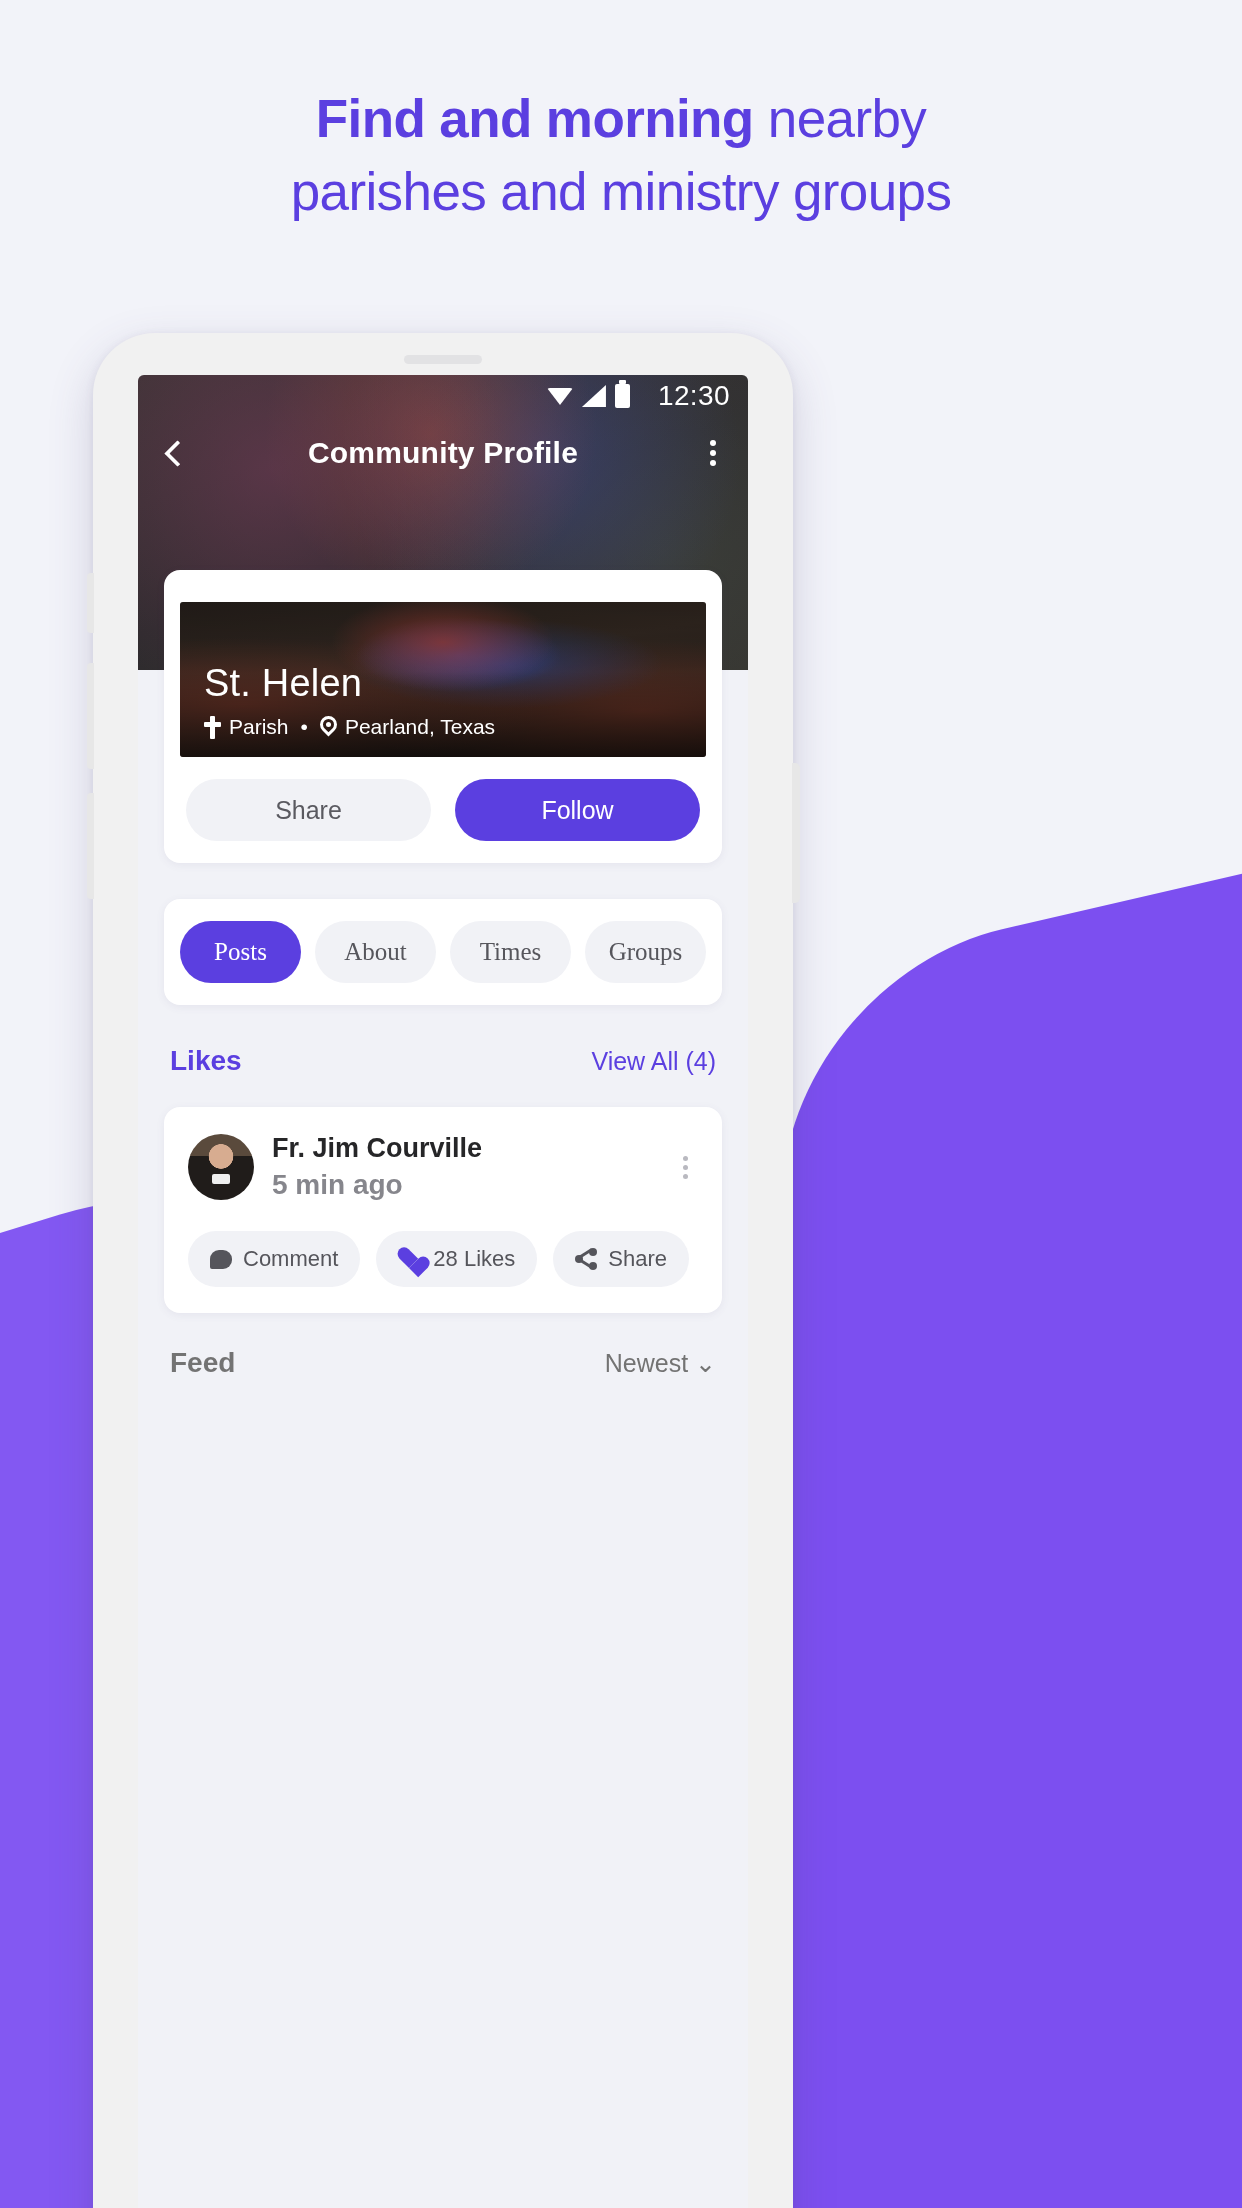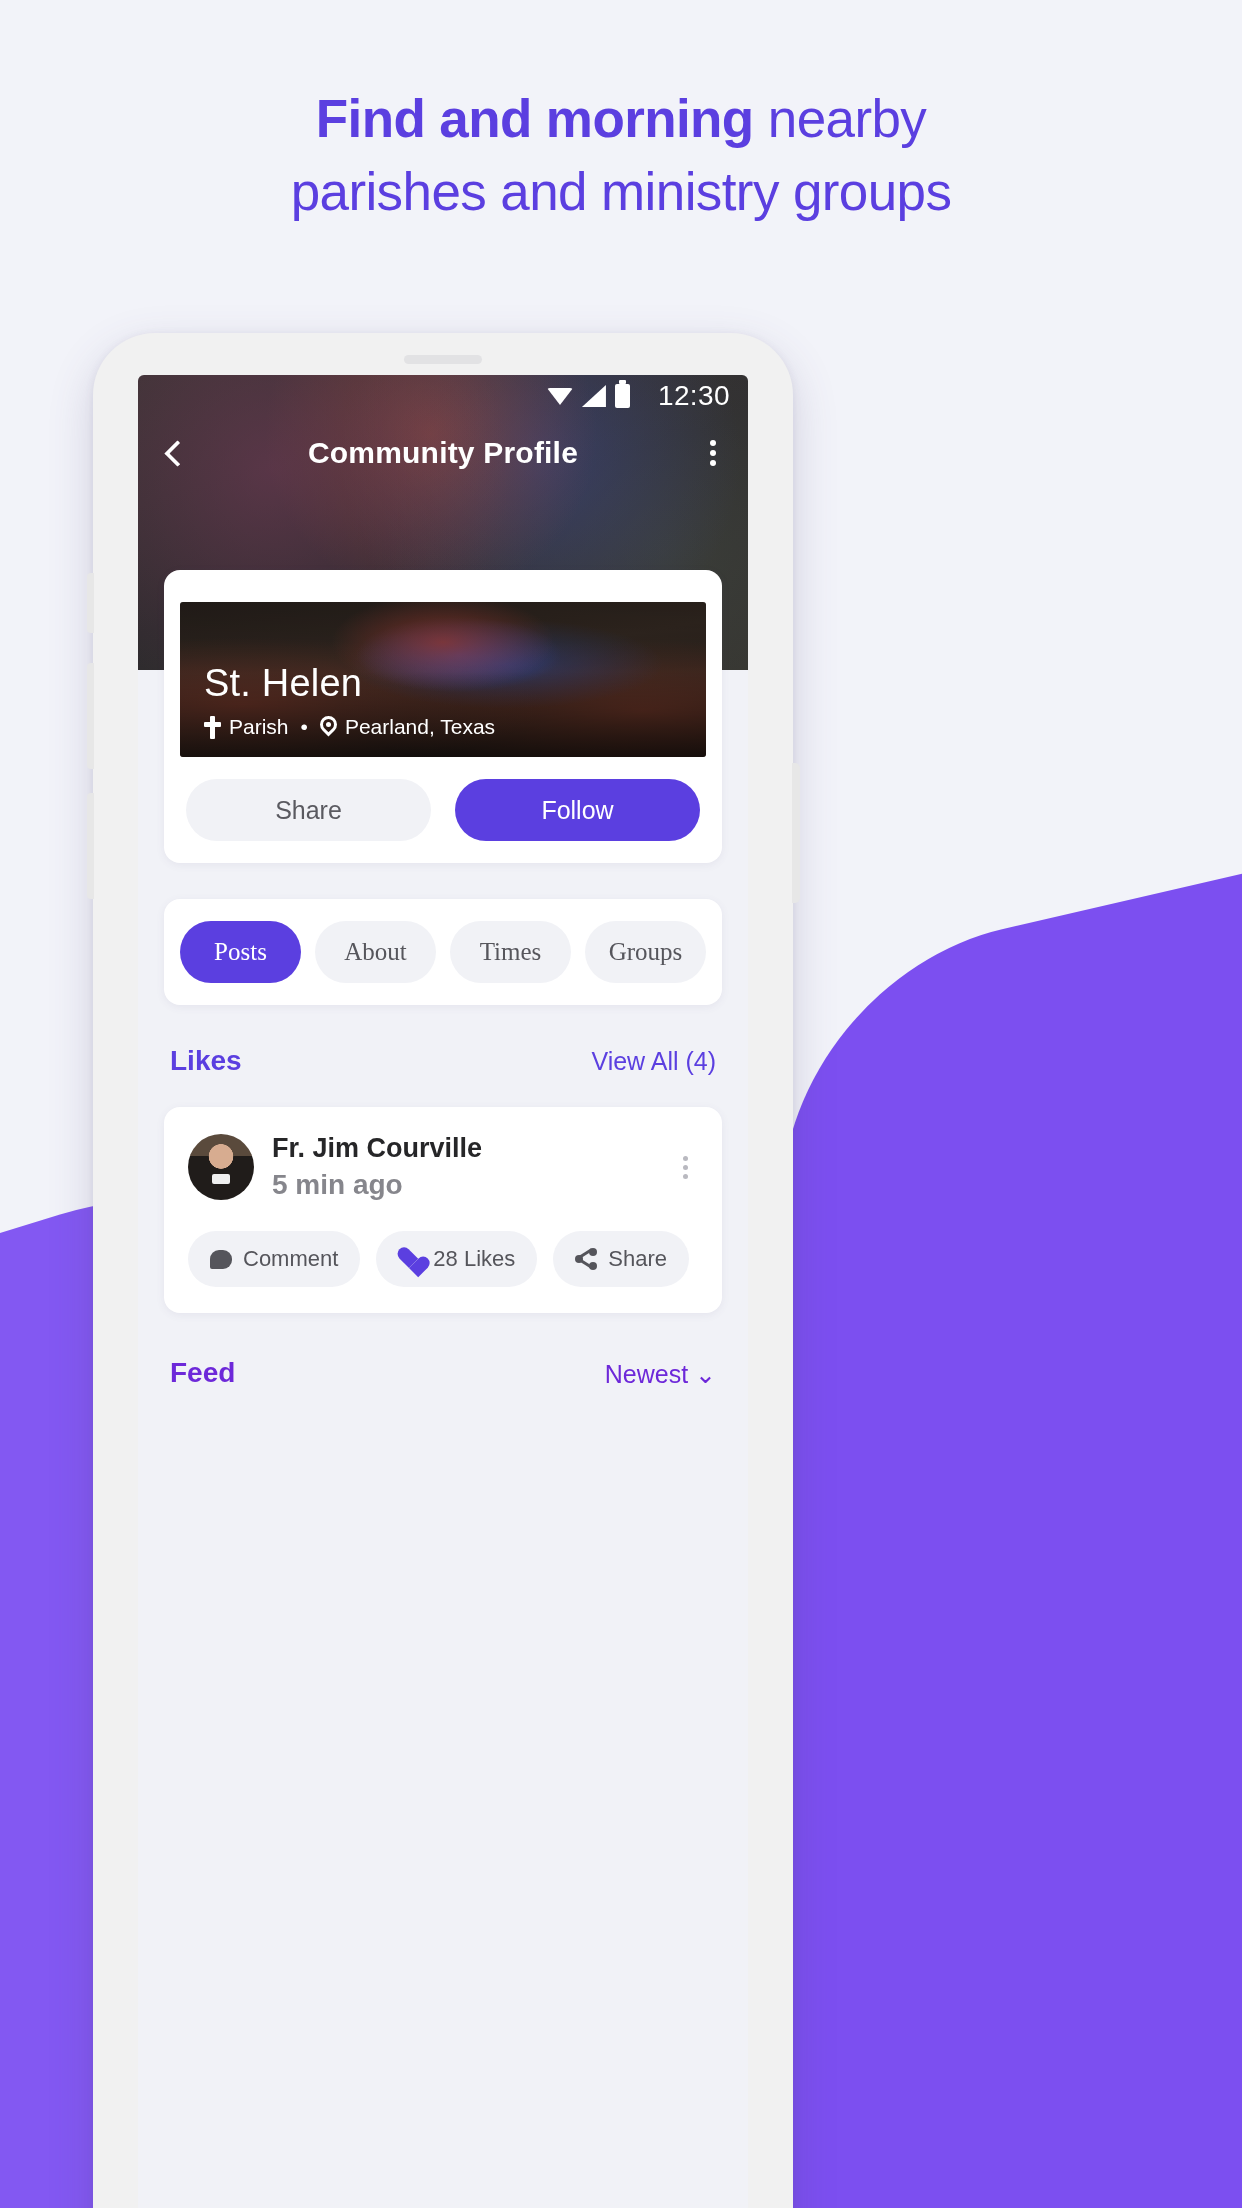--- a/index.html
+++ b/index.html
@@ -282,22 +282,22 @@
     left:3px; top:4px; width:15px; height:3px; border-radius:0;
     transform:rotate(-32deg);
   }
   .ico-share i:nth-child(5){
     left:3px; top:14px; width:15px; height:3px; border-radius:0;
     transform:rotate(32deg);
   }
 
   
   .feed-head {
-    display:flex; align-items:flex-end; justify-content:space-between;
-    margin:44px 32px 0 32px; color:#6d28d9;
+    display:flex; align-items:center; justify-content:space-between;
+    margin:34px 32px 0 32px; color:#737373;
   }
   .feed-title { font-size:28px; font-weight:700; }
   .feed-sort { font-size:25px; }
 </style>
 </head>
 <body>
 
 <div class="bg-wrap">
   <div class="blob-right"></div>
   <div class="blob-left"></div>

